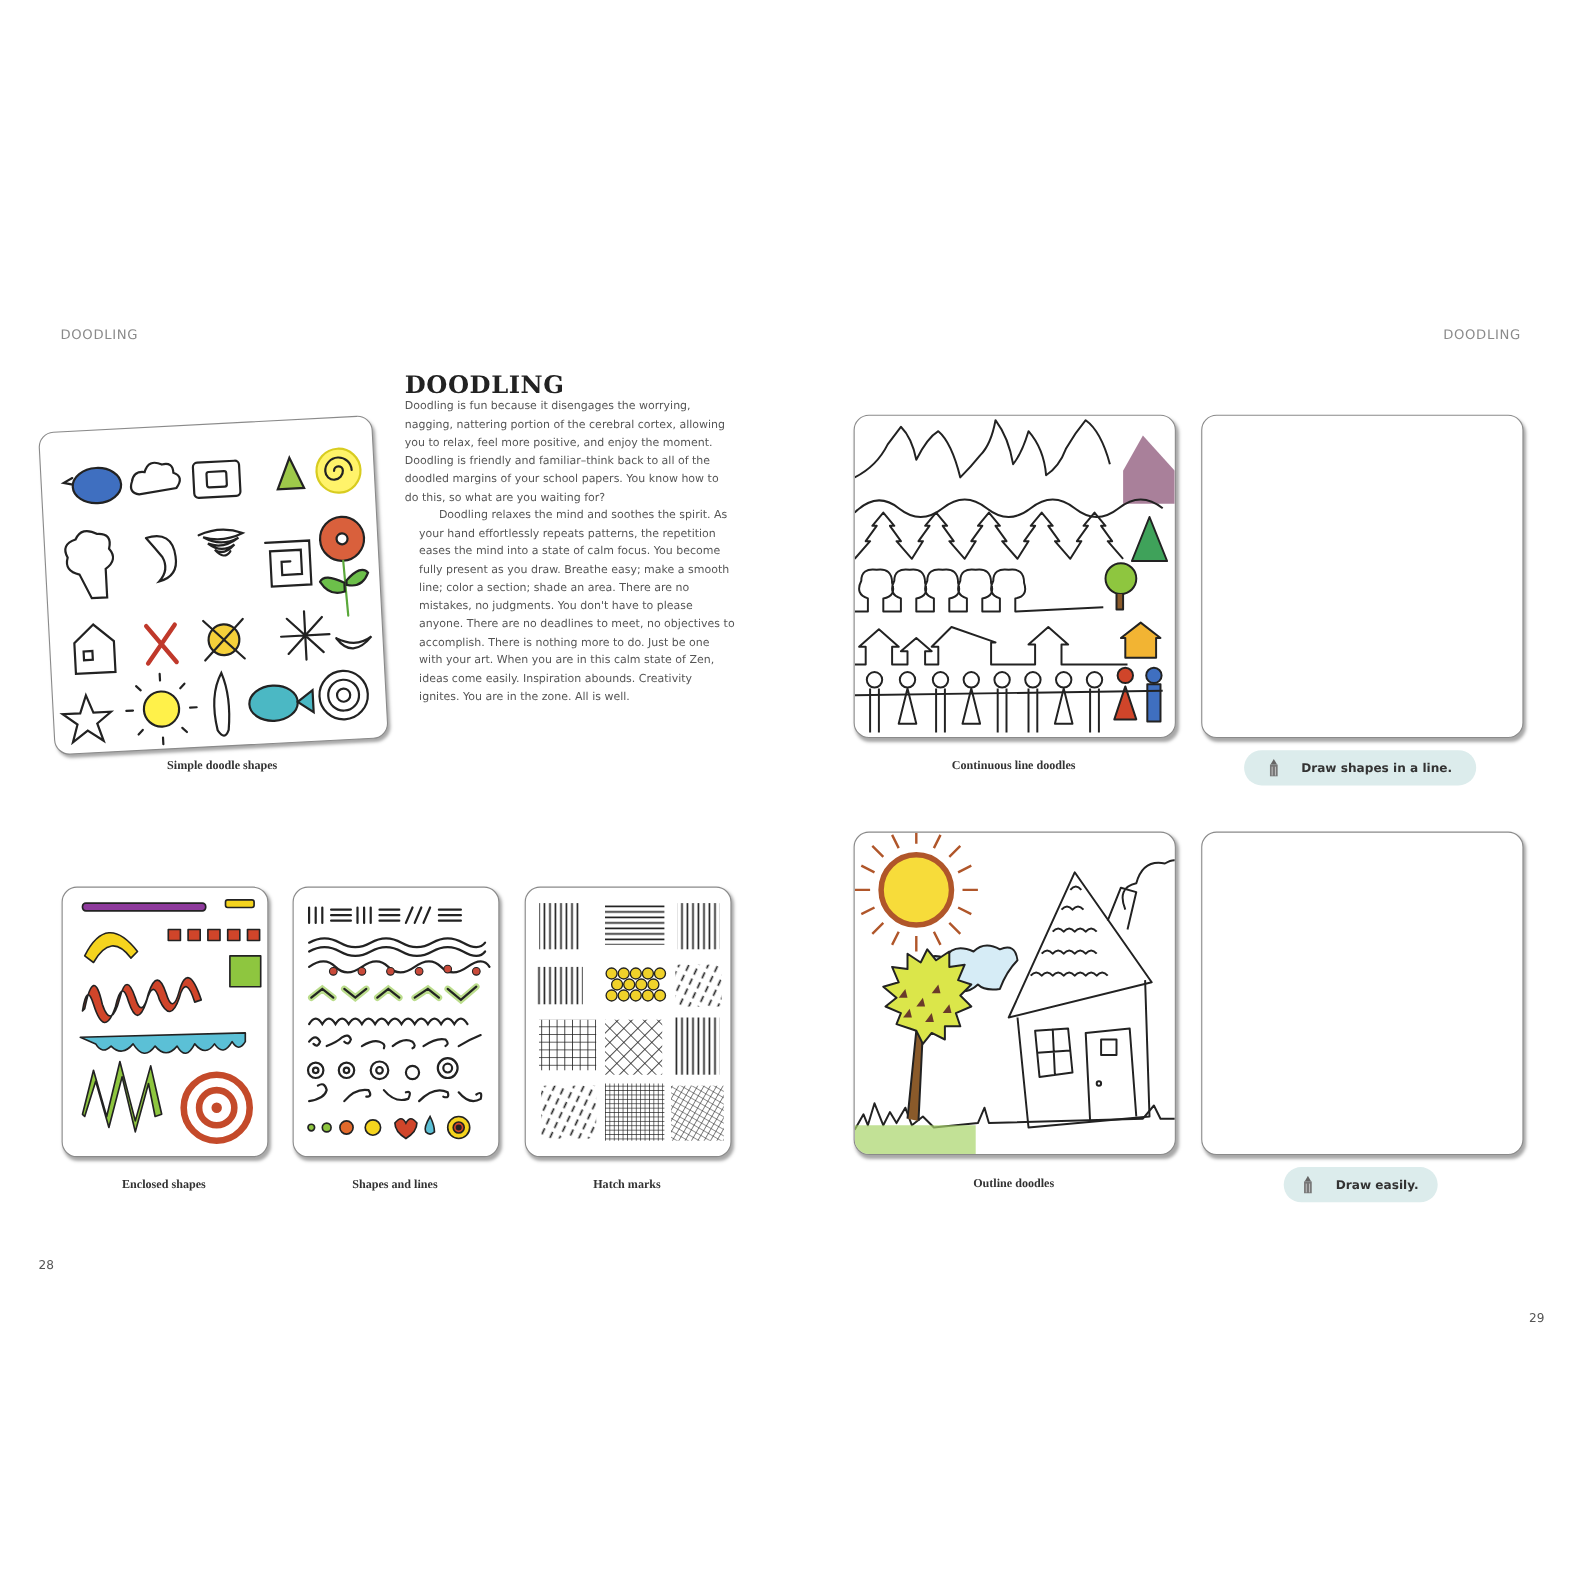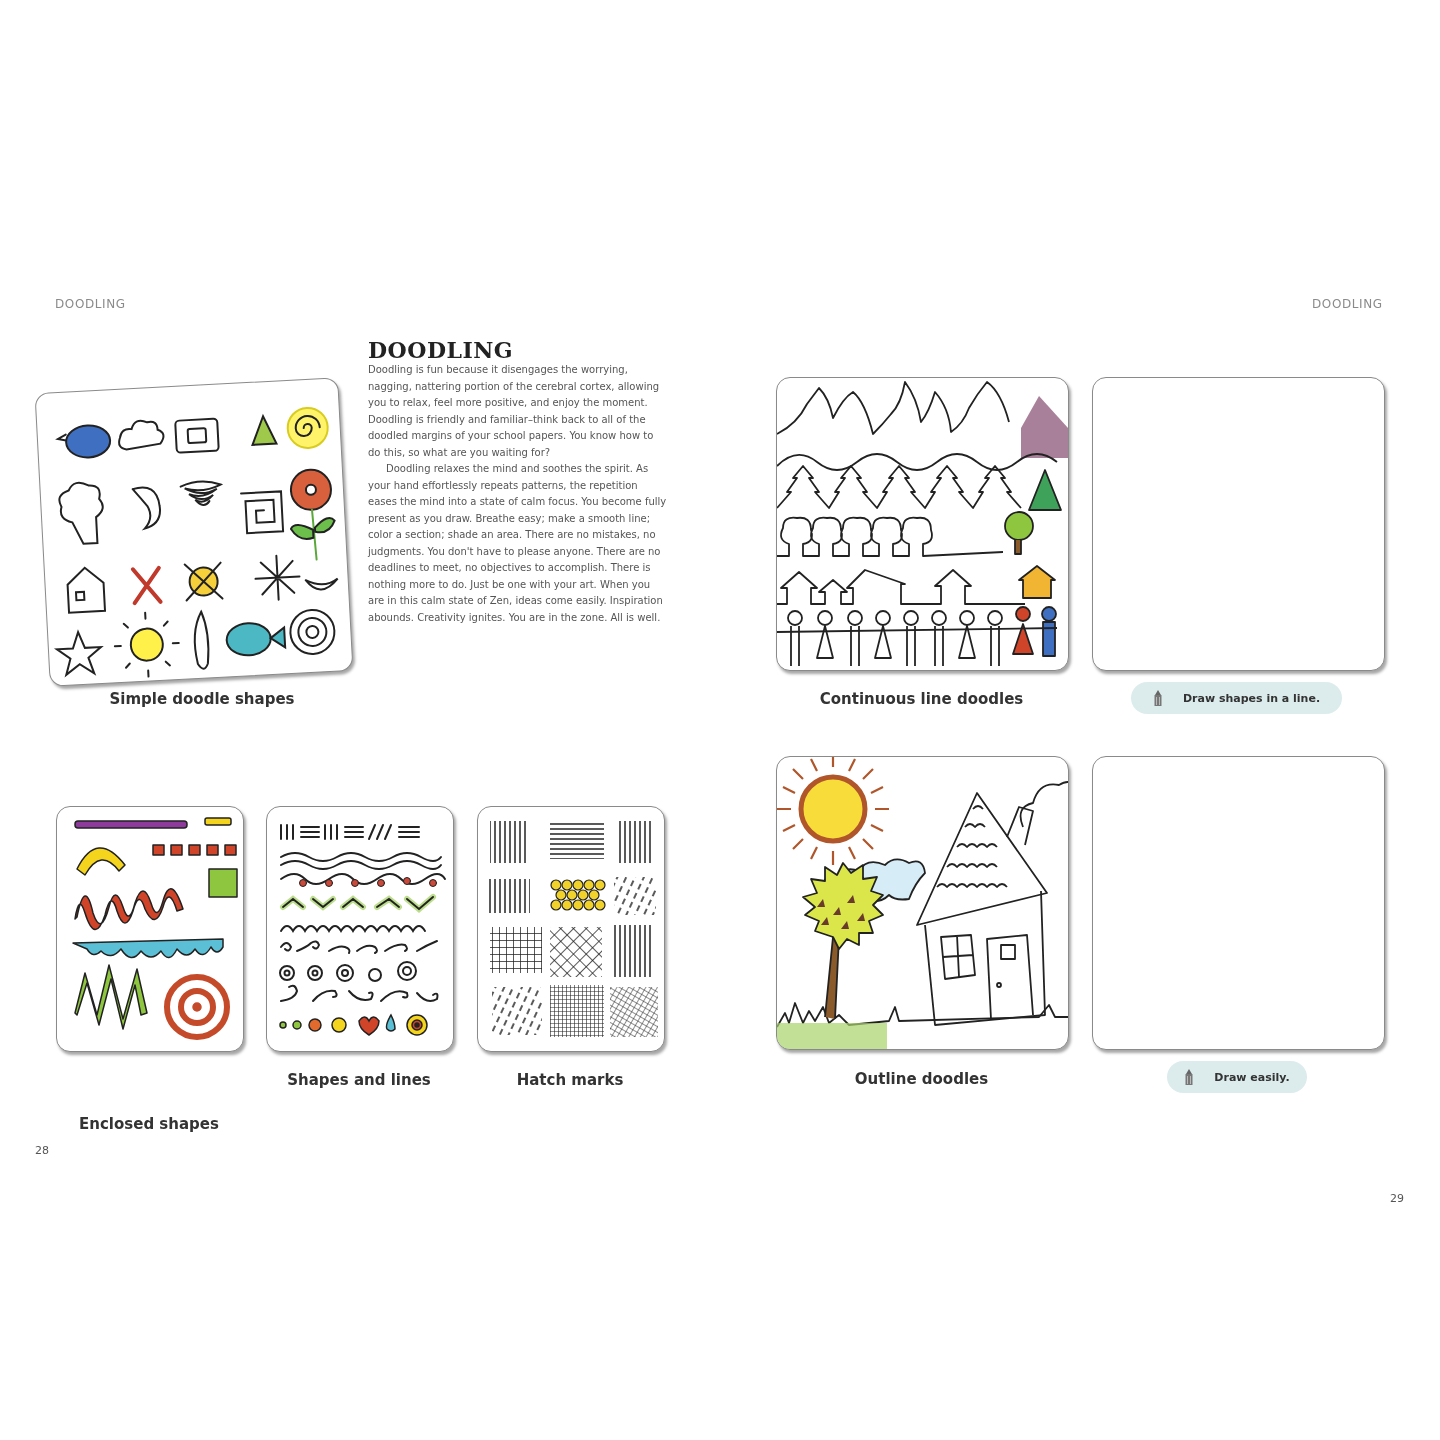--- a/index.html
+++ b/index.html
@@ -3,25 +3,25 @@
 <meta charset="utf-8">
 <style>
   html, body { margin:0; padding:0; }
   body { width:1440px; height:1440px; background:#ffffff; position:relative; overflow:hidden;
          font-family:"DejaVu Sans", sans-serif; color:#333; }
   .abs { position:absolute; }
   .running-head { font-size:12px; letter-spacing:0.6px; color:#8a8a8a; }
   .folio { font-size:11px; color:#555; }
   .frame { position:absolute; background:#fff; border:1.5px solid #8a8a8a; border-radius:14px;
            box-shadow:2px 3px 3px rgba(0,0,0,0.35); overflow:hidden; }
-  .caption { position:absolute; font-size:15px; font-weight:bold; color:#333; text-align:center; }
+  .caption { position:absolute; font-size:11px; font-weight:bold; color:#333; text-align:center;font-family:Liberation Serif, serif; }
   .title { font-family:"DejaVu Serif", serif; font-size:22px; font-weight:bold; color:#222; letter-spacing:0.5px; }
   .body-text { font-size:10px; line-height:16.5px; color:#555; width:300px; }
   .body-text p { margin:0; }
-  .body-text p.indent { text-indent:18px; }
+  .body-text p.indent { text-indent:18px;margin-left:13px; }
   .prompt { position:absolute; height:32px; border-radius:16px; background:#dcecec;
             display:flex; align-items:center; justify-content:center; gap:20px;
             font-size:11px; font-weight:bold; color:#333; }
   svg { display:block; }
 </style>
 </head>
 <body>
 
 <div class="abs running-head" style="left:55px; top:297px;">DOODLING</div>
 
@@ -108,21 +108,21 @@
       <rect x="152" y="62" width="28" height="28" fill="#8ec63f"></rect>
       <path d="M20 110 q8 -40 16 -4 q8 24 16 -6 q6 -24 14 0 q6 20 12 -4 q8 -24 16 0 q6 20 12 -2 q8 -28 20 8 l-6 2 q-8 -26 -14 -4 q-8 24 -18 2 q-6 -20 -12 2 q-8 24 -16 0 q-6 -22 -12 4 q-10 30 -20 -2 q-6 -20 -10 6 z" fill="#d0452a"></path>
       <path d="M16 136 l150 -4 l0 8 q-6 10 -12 0 q-8 14 -16 2 q-8 12 -18 0 q-8 16 -16 2 q-10 12 -20 0 q-10 14 -20 -2 q-10 12 -20 2 q-8 8 -14 -2 z" fill="#5bc0d6"></path>
       <path d="M18 206 l10 -40 l12 42 l12 -50 l14 54 l14 -50 l10 44 l-6 2 l-6 -30 l-12 44 l-12 -50 l-12 46 l-12 -42 l-10 32 z" fill="#8ec63f"></path>
       <circle cx="140" cy="200" r="30" fill="none" stroke="#c44a2a" stroke-width="6"></circle>
       <circle cx="140" cy="200" r="16" fill="none" stroke="#c44a2a" stroke-width="6"></circle>
       <circle cx="140" cy="200" r="4" fill="#c44a2a" stroke="#c44a2a"></circle>
     </g>
   </svg>
 </div>
-<div class="caption" style="left:56px; top:1115px; width:186px;">Enclosed shapes</div>
+<div class="caption" style="left:56px; top:1071px; width:186px;">Enclosed shapes</div>
 
 <div class="frame" style="left:266px; top:806px; width:186px; height:244px;">
   <svg width="186" height="244" viewBox="0 0 186 244">
     <g stroke="#222" stroke-width="2" fill="none" stroke-linecap="round">
       <path d="M14 18 l0 14 M20 18 l0 14 M26 18 l0 14 M34 20 l18 0 M34 25 l18 0 M34 30 l18 0 M58 18 l0 14 M64 18 l0 14 M70 18 l0 14 M78 20 l18 0 M78 25 l18 0 M78 30 l18 0 M102 32 l6 -14 M110 32 l6 -14 M118 32 l6 -14 M132 20 l20 0 M132 25 l20 0 M132 30 l20 0"></path>
       <path d="M14 50 q14 -8 28 0 t28 0 t28 0 t28 0 t28 0 t20 0"></path>
       <path d="M14 58 q14 -8 28 0 t28 0 t28 0 t28 0 t28 0 t20 0"></path>
       <path d="M14 72 q14 -10 24 0 t24 0 t24 0 t24 0 t24 0 t24 0 t20 0"></path>
       <g fill="#c94a3a" stroke="#222" stroke-width="1">
           <circle cx="36" cy="76" r="3.5"></circle>

